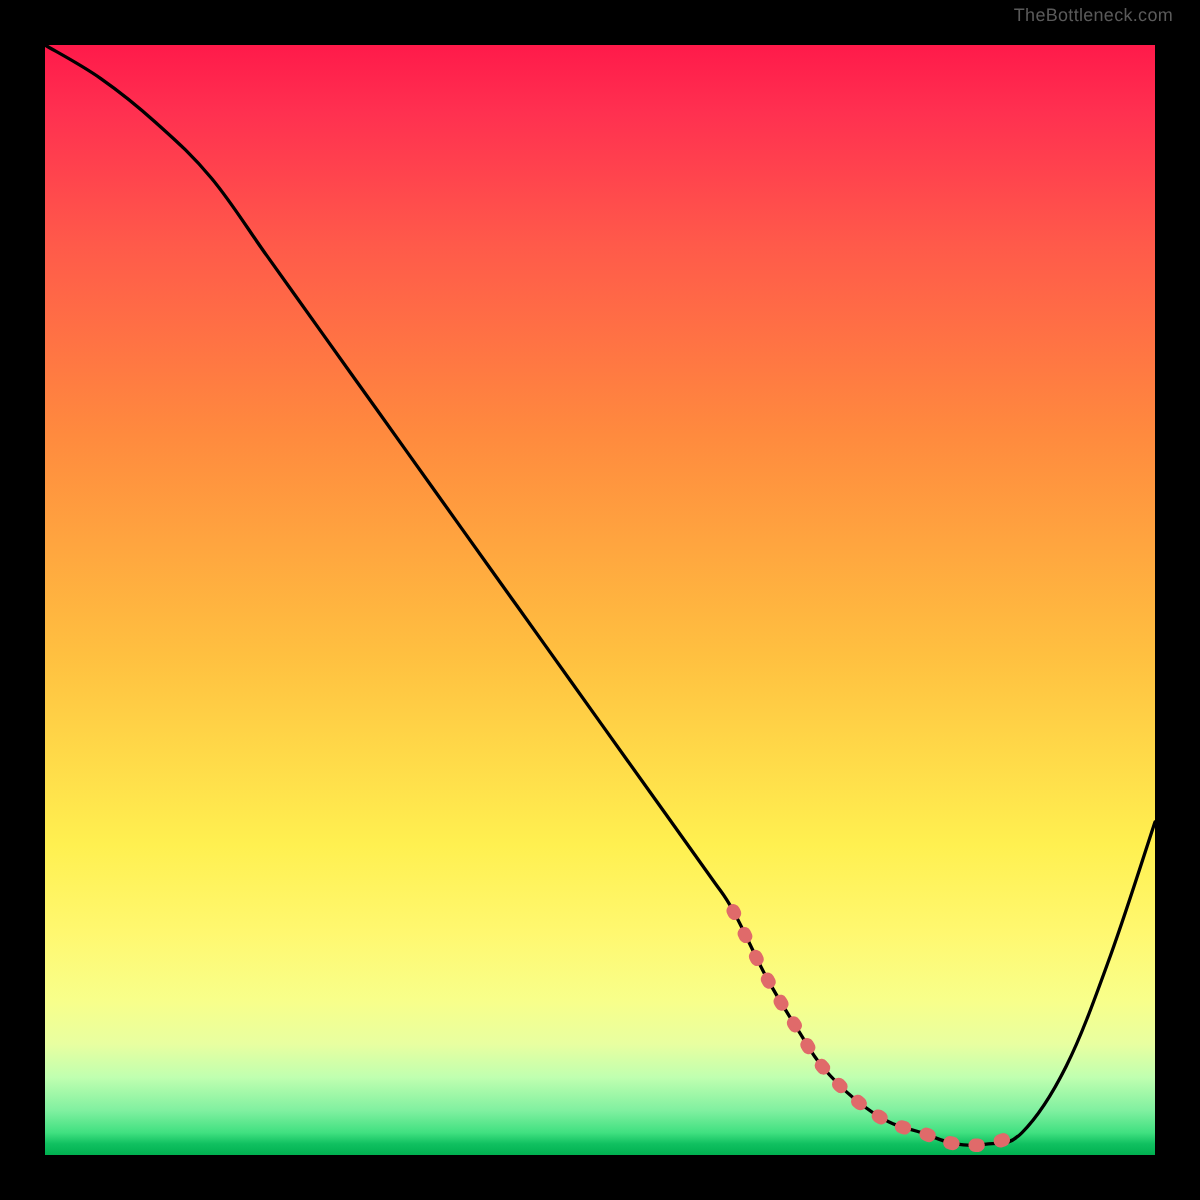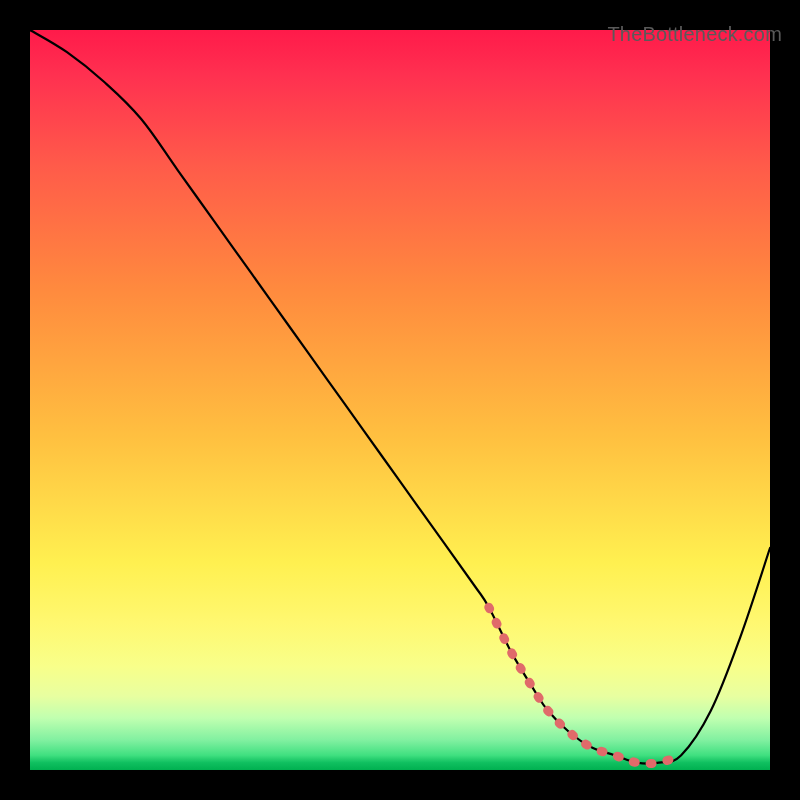--- a/index.html
+++ b/index.html
@@ -42,24 +42,24 @@
   .curve-svg {
     position: absolute;
     left: 0;
     top: 0;
     width: 740px;
     height: 740px;
     overflow: visible;
   }
   .attribution {
     position: absolute;
-    top: 23px;
+    top: 3px;
     right: 18px;
     font-family: Arial, Helvetica, sans-serif;
-    font-size: 20px;
+    font-size: 12px;
     color: #5a5a5a;
     font-weight: 500;
     letter-spacing: 0.2px;
   }
 </style>
 </head>
 <body>
 
 <div class="chart-container">
   <div class="plot-area">

